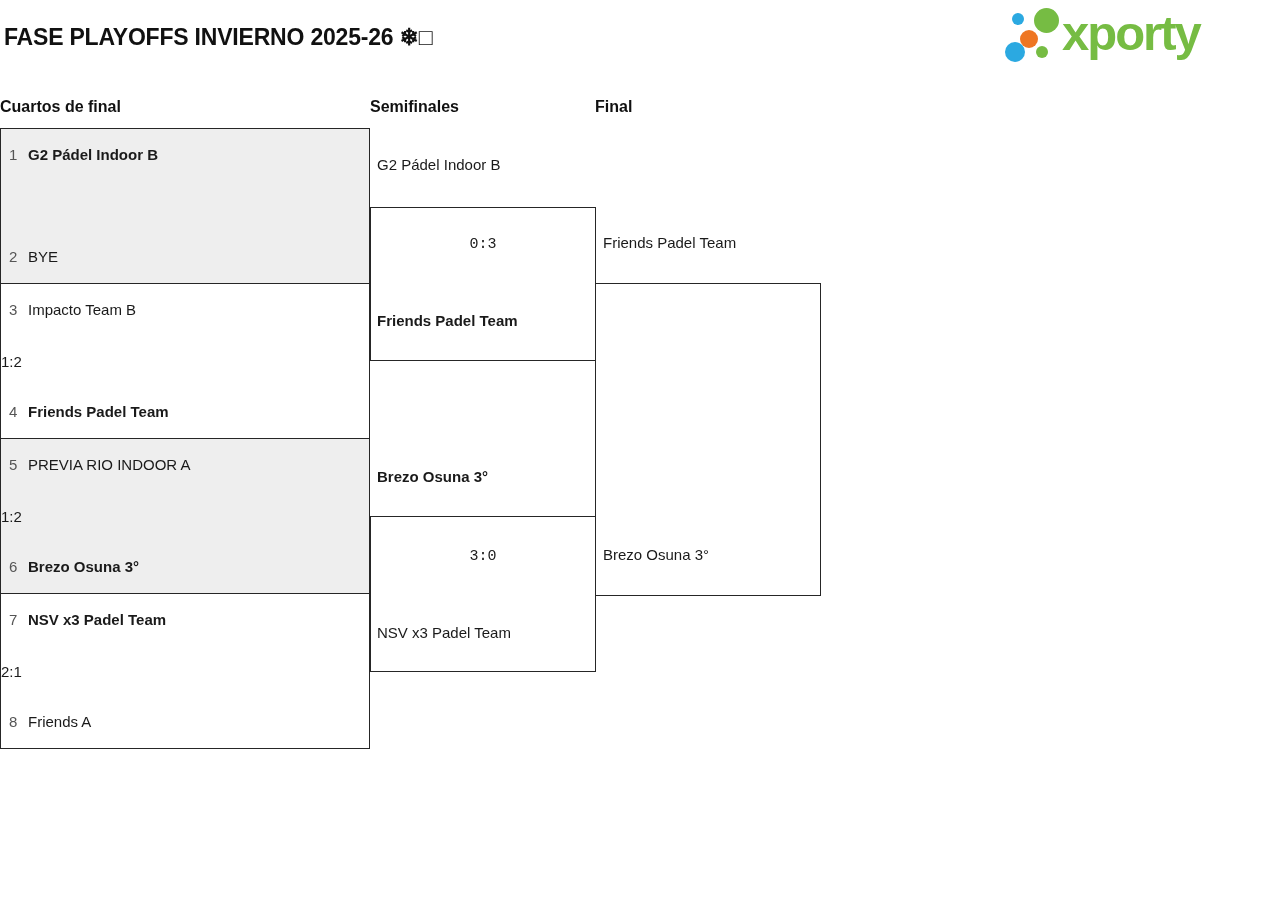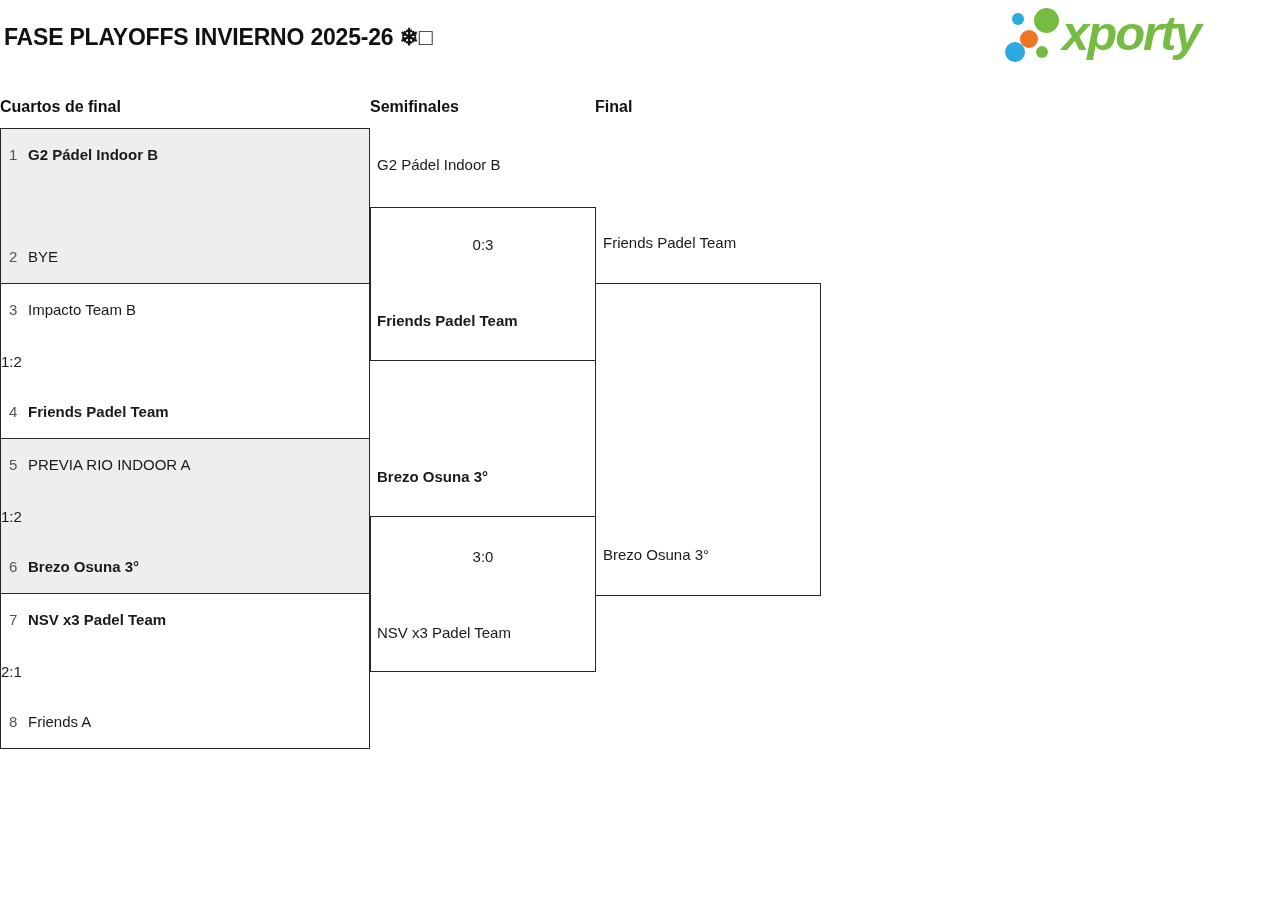--- a/index.html
+++ b/index.html
@@ -3,21 +3,21 @@
 <meta charset="utf-8">
 <style>
   html,body{margin:0;padding:0;}
   body{
     width:1280px;height:916px;position:relative;background:#ffffff;
     font-family:"Liberation Sans",sans-serif;color:#1a1a1a;overflow:hidden;
   }
   
   .title{position:absolute;left:4px;top:2px;font-size:23px;font-weight:700;
          line-height:33px;color:#111;letter-spacing:-0.2px;white-space:nowrap;margin-top:19px;}
-  .logo{position:absolute;left:1000px;top:0;width:228px;height:72px;display:block;text-decoration:none;cursor:pointer;font-style:italic;}
+  .logo{position:absolute;left:1000px;top:0;width:228px;height:72px;display:block;text-decoration:none;cursor:pointer;}
   .dot{position:absolute;border-radius:50%;}
   .dot-b1{left:12px;top:13px;width:12px;height:12px;background:#2BA9E1;}
   .dot-g1{left:34px;top:8px;width:25px;height:25px;background:#76BC43;}
   .dot-o1{left:20px;top:30px;width:18px;height:18px;background:#EE7623;}
   .dot-b2{left:5px;top:42px;width:20px;height:20px;background:#2BA9E1;}
   .dot-g2{left:36px;top:46px;width:12px;height:12px;background:#76BC43;}
   .wordmark{position:absolute;left:62px;top:-2px;font-size:49px;font-weight:700;
             color:#76BC43;letter-spacing:-2px;line-height:70px;}
   
   .round-header{position:absolute;top:97px;height:20px;line-height:20px;text-align:left;
@@ -46,21 +46,21 @@
   .sf2{left:370px;top:516px;width:226px;height:156px;}
   .final-box{left:595px;top:283px;width:226px;height:313px;}
   .float-name{position:absolute;font-size:15px;height:18px;line-height:18px;white-space:nowrap;color:#1a1a1a;}
   .fn-sf1-top{left:377px;top:156px;}
   .fn-sf1-bottom{left:377px;top:312px;}
   .fn-sf2-top{left:377px;top:468px;}
   .fn-sf2-bottom{left:377px;top:624px;}
   .fn-final-top{left:603px;top:234px;}
   .fn-final-bottom{left:603px;top:546px;}
   .float-score{position:absolute;width:226px;text-align:center;font-size:15px;
-               height:18px;line-height:18px;color:#1a1a1a;}
+               height:18px;line-height:18px;color:#1a1a1a;font-family:Liberation Mono, monospace;}
   .fs-sf1{left:370px;top:236px;}
   .fs-sf2{left:370px;top:548px;}
 </style>
 </head>
 <body>
 
 <div class="title">
   <div>FASE PLAYOFFS INVIERNO 2025-26 ❄□</div>
 </div>
 

